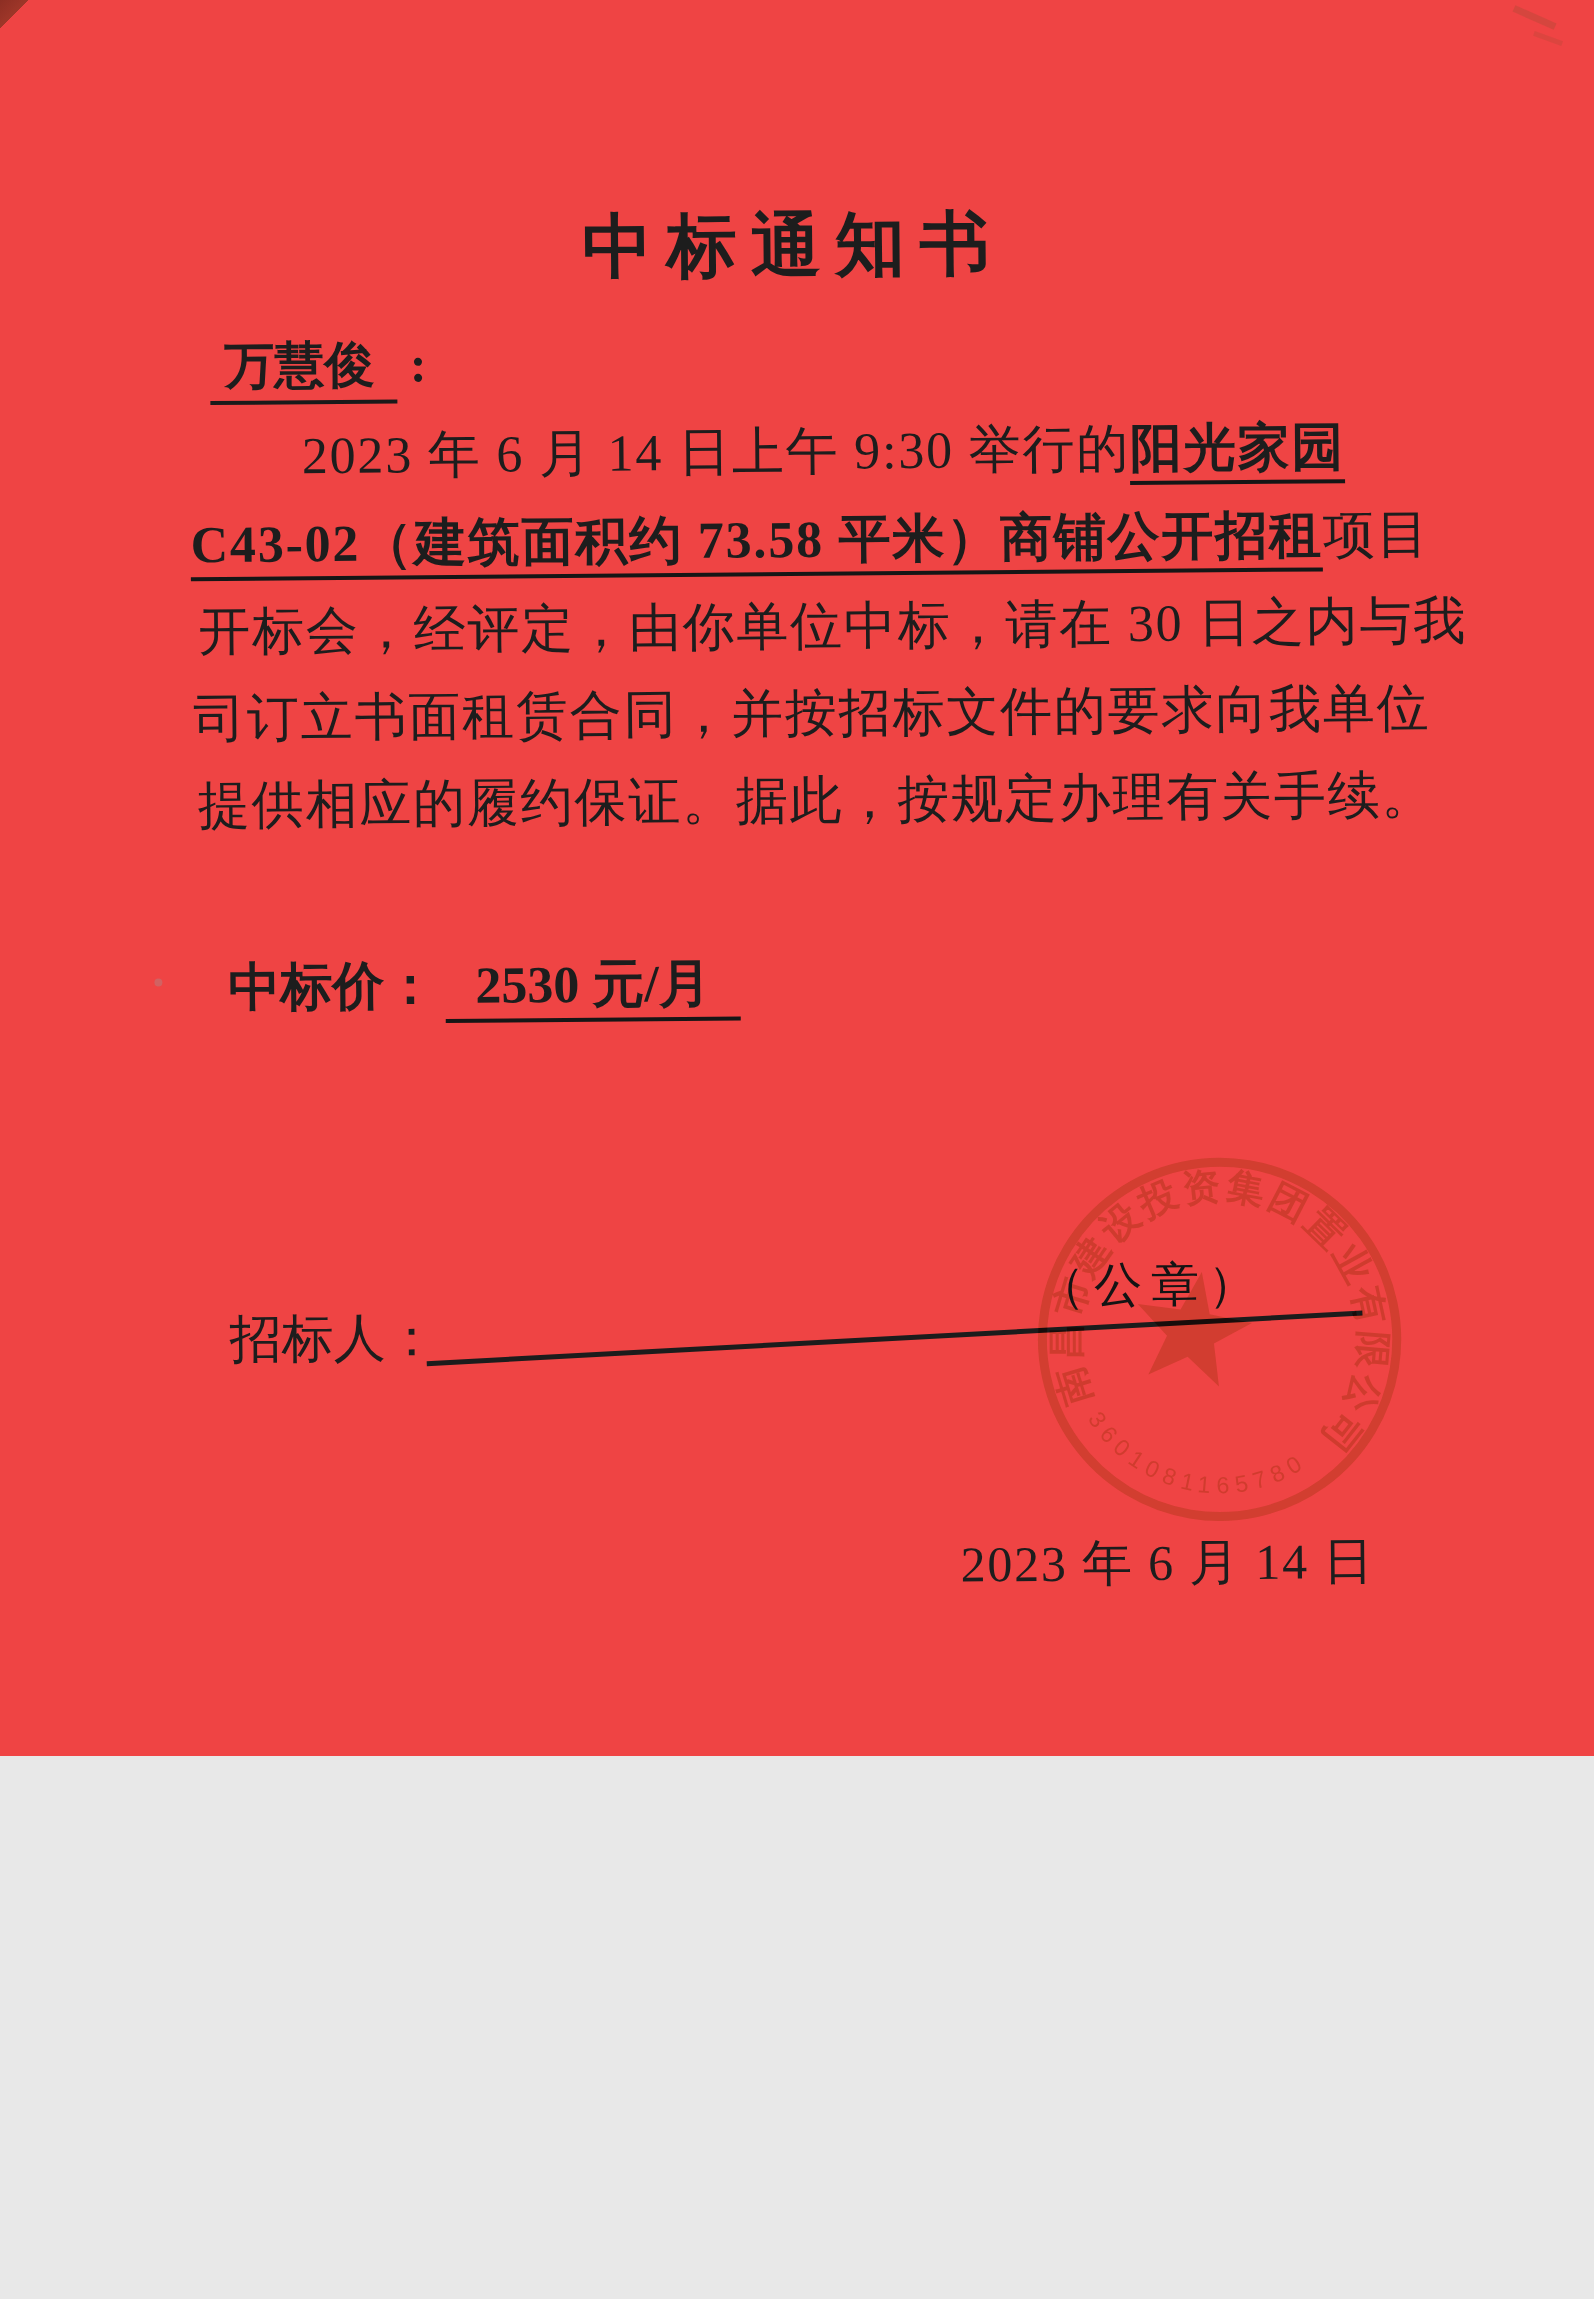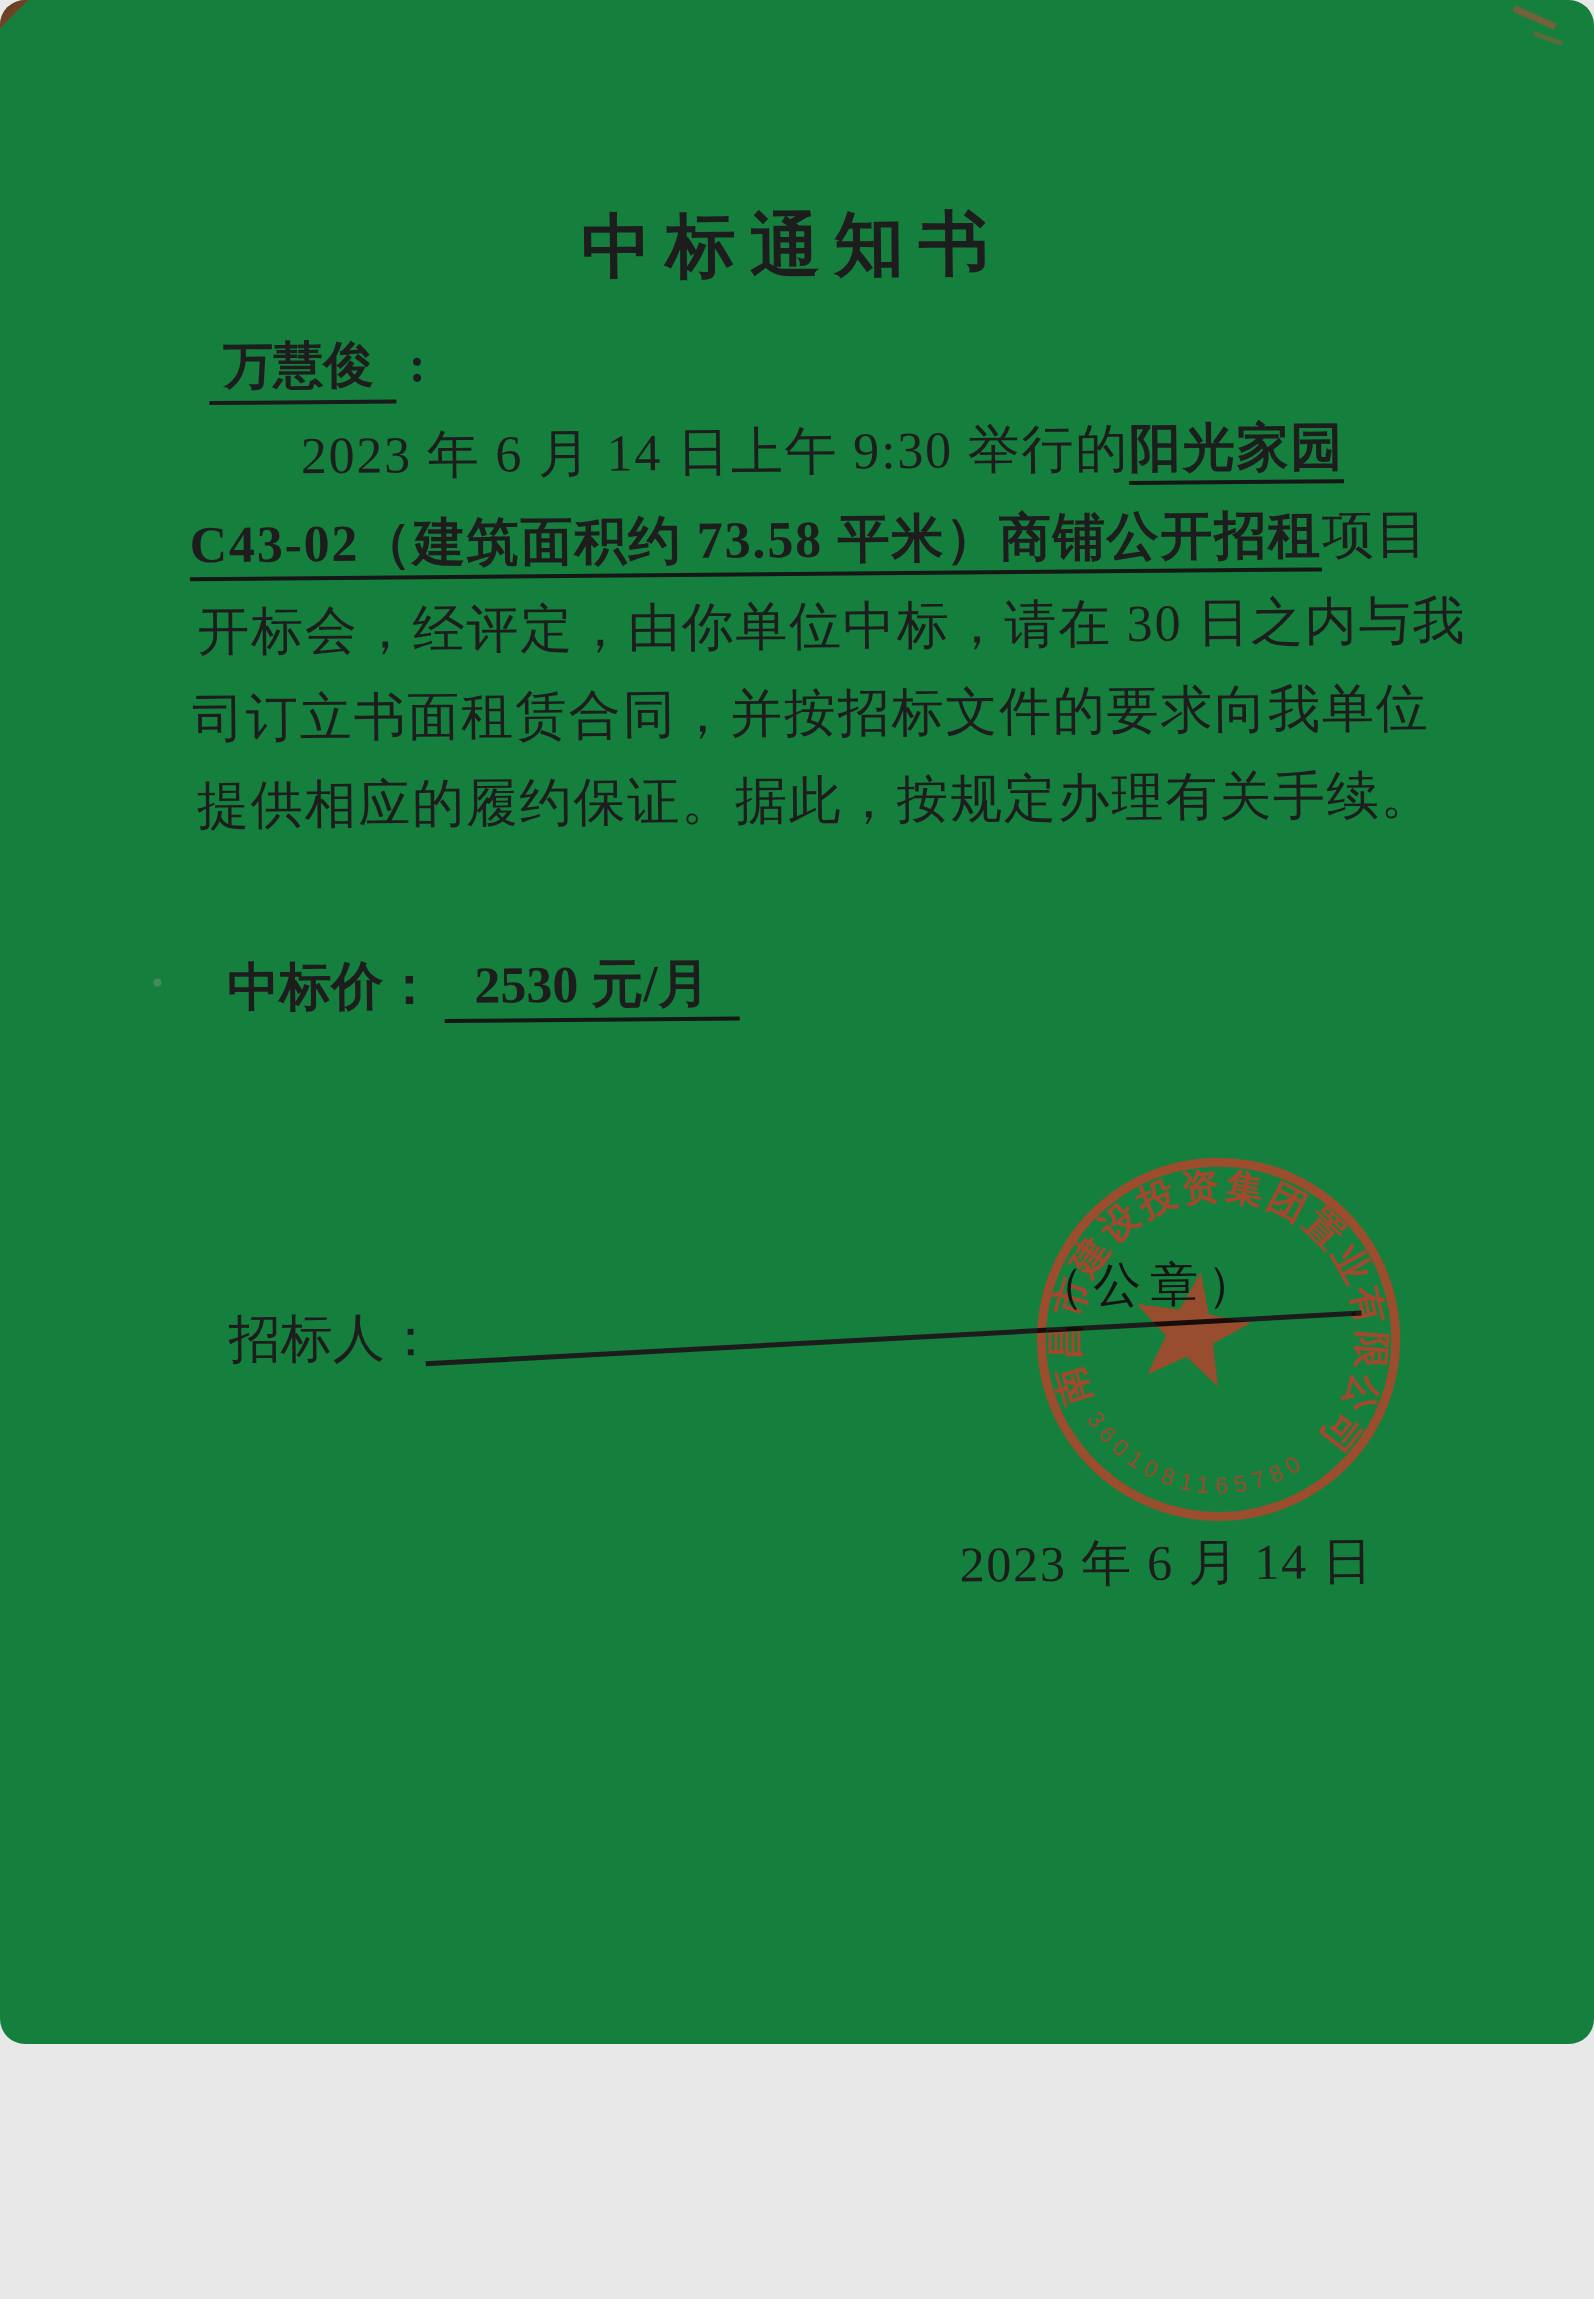--- a/index.html
+++ b/index.html
@@ -1,23 +1,22 @@
 <!DOCTYPE html>
 <html style="font-size:14.3px"><head>
 <meta charset="utf-8">
 <style>
   html,body{margin:0;padding:0;background:#e8e8e8;}
   .page{
     position:relative;
-    width:1594px;height:2044px;
-    background:#15803d;
+    width:1594px;height:1756px;
+    background:#ef4444;
     overflow:hidden;
     font-family:"Liberation Serif","DejaVu Serif",serif;
     color:#1d1d1d;
-    border-radius:25px;
   }
   .skew{
     position:absolute;left:0;top:0;right:0;bottom:0;
     transform:rotate(-0.5deg);
     transform-origin:50% 40%;
   }
   .abs{position:absolute;white-space:nowrap;}
   .doc-title{
     left:0;right:0;top:199px;
     text-align:center;

